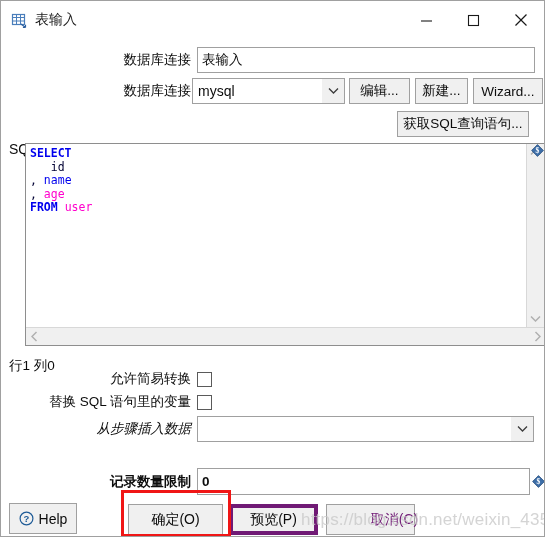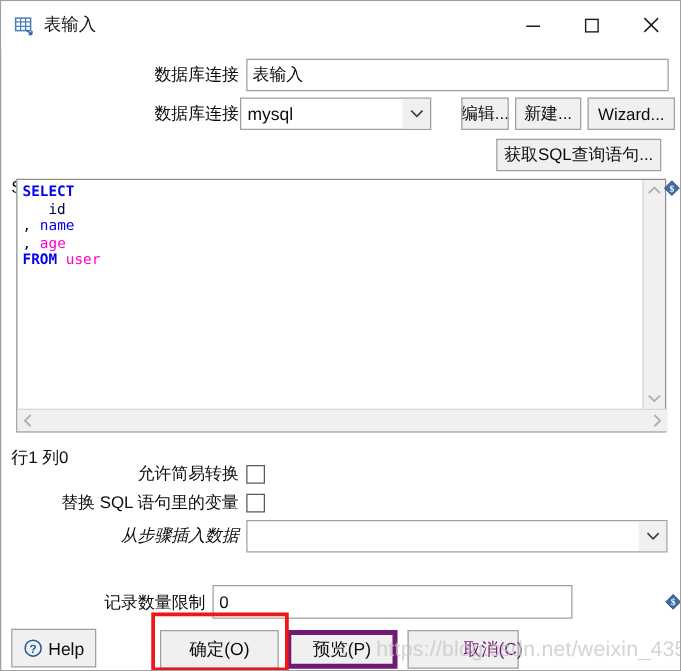--- a/index.html
+++ b/index.html
@@ -124,21 +124,21 @@
   
   .sql-label {
     position: absolute;
     left: 8px; top: 112px;
     font-size: 14px;
     color: #0c0c0c;
     margin-top: 28px;
   }
   .sql-box {
     position: absolute;
-    left: 12px; top: 142px;
+    left: 24px; top: 142px;
     width: 520px; height: 203px;
     box-sizing: border-box;
     border: 1px solid #8e8e8e;
     background: #ffffff;
   }
   .sql-text {
     position: absolute;
     left: 4px; top: 3px;
     font-family: "DejaVu Sans Mono", "Liberation Mono", monospace;
     font-size: 11.5px;
@@ -284,21 +284,21 @@
   <div class="row" style="left:0px; top:77px; width:543px;">
     <div class="lbl" style="width:190px;">数据库连接</div>
     <div class="combo" style="width:153px; margin-left:1px;">
       <div class="val">mysql</div>
       <div class="arrow">
         <svg width="11" height="8" viewBox="0 0 11 8">
             <path d="M1 1.5 L5.5 6 L10 1.5" fill="none" stroke="#3c3c3c" stroke-width="1.3"></path>
           </svg>
       </div>
     </div>
-    <div class="btn" style="width:38px; margin-left:24px;">编辑...</div>
+    <div class="btn" style="width:61px; margin-left:4px;">编辑...</div>
     <div class="btn" style="width:53px; margin-left:5px;">新建...</div>
     <div class="btn" style="width:70px; margin-left:5px;">Wizard...</div>
   </div>
 
   <div class="sql-label">SQL</div>
   <div class="btn" style="position:absolute; left:396px; top:110px; width:132px;">获取SQL查询语句...</div>
 
   <div class="sql-box">
     <div class="sql-text" id="sql-text"><div><span class="kw">SELECT</span></div><div><span class="plain">   id</span></div><div><span class="punc">, </span><span class="col">name</span></div><div><span class="punc">, </span><span class="ident">age</span></div><div><span class="kw">FROM</span><span class="punc"> </span><span class="ident">user</span></div></div>
 
@@ -354,21 +354,21 @@
       <div class="val"></div>
       <div class="arrow">
         <svg width="11" height="8" viewBox="0 0 11 8">
             <path d="M1 1.5 L5.5 6 L10 1.5" fill="none" stroke="#3c3c3c" stroke-width="1.3"></path>
           </svg>
       </div>
     </div>
   </div>
 
 
-  <div class="row" style="left:0px; top:467px; width:457px;">
+  <div class="row" style="left:0px; top:467px; width:543px;font-weight:bold;">
     <div class="lbl" style="width:190px;">记录数量限制</div>
     <div class="textfield" style="width:333px; margin-left:6px; height:27px; line-height:25px;">0</div>
   </div>
 
   <div class="diamond-icon" style="left:531px; top:474px;">
     <svg width="13" height="13" viewBox="0 0 13 13">
       <polygon points="6.5,0.6 12.4,6.5 6.5,12.4 0.6,6.5" fill="#3d6ea8" stroke="#2a4f7d" stroke-width="0.8"></polygon>
       <text x="6.5" y="9.4" font-size="7.6" fill="#ffffff" text-anchor="middle" font-family="'Liberation Serif', serif" font-weight="bold">$</text>
     </svg>
   </div>

